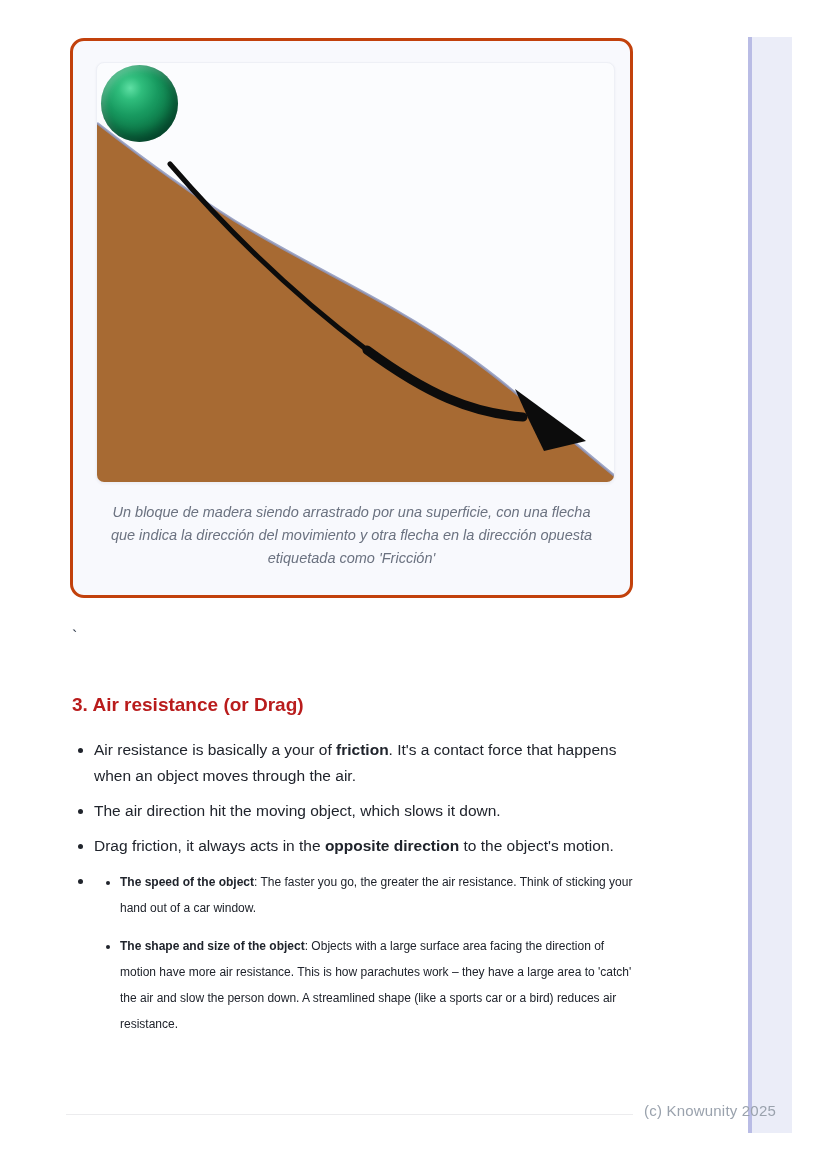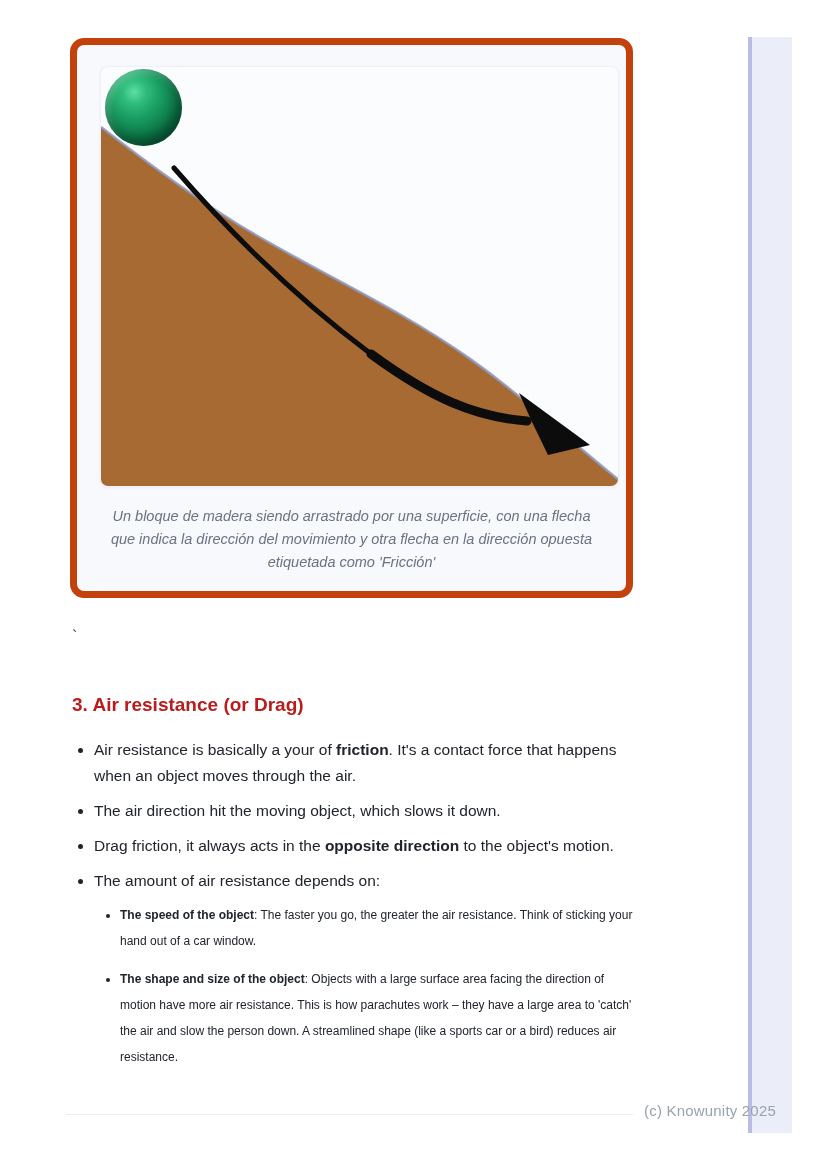--- a/index.html
+++ b/index.html
@@ -12,21 +12,21 @@
 
   
   .edge-bar{
     position:absolute;left:748px;top:37px;width:40px;height:1096px;
     background:#ebedf8;border-left:4px solid #b9bce5;z-index:1;
   }
 
   
   .card{
     position:absolute;left:70px;top:38px;width:563px;height:560px;
-    background:#f8f9fd;border:7px solid #c2410c;border-radius:14px;
+    background:#f8f9fd;border:3px solid #c2410c;border-radius:14px;
     box-sizing:border-box;z-index:2;
   }
   .fig{
     position:absolute;left:23px;top:21px;width:519px;height:421px;
     background:#fbfcfe;border:1px solid #eef0f6;border-radius:8px;
     overflow:hidden;box-sizing:border-box;
     box-shadow:0 1px 3px rgba(30,40,90,.05);
   }
   .fig svg{position:absolute;left:0;top:0;}
   .ball{
@@ -89,21 +89,21 @@
   </div>
 
   <div class="stray">`</div>
 
   <div class="content">
     <h2>3. Air resistance (or Drag)</h2>
     <ul class="main" id="bullet-list">
         <li><span class="seg">Air resistance is basically a your of </span><span class="seg-b">friction</span><span class="seg">. It's a contact force that happens when an object moves through the air.</span></li>
         <li><span class="seg">The air direction hit the moving object, which slows it down.</span></li>
         <li><span class="seg">Drag friction, it always acts in the </span><span class="seg-b">opposite direction</span><span class="seg"> to the object's motion.</span></li>
-        <li><span class="seg">The amount of air resistance depends on:</span><ul class="sub">
+        <li><ul class="sub">
             <li><span class="seg-b">The speed of the object</span><span class="seg">: The faster you go, the greater the air resistance. Think of sticking your hand out of a car window.</span></li>
             <li><span class="seg-b">The shape and size of the object</span><span class="seg">: Objects with a large surface area facing the direction of motion have more air resistance. This is how parachutes work – they have a large area to 'catch' the air and slow the person down. A streamlined shape (like a sports car or a bird) reduces air resistance.</span></li>
           </ul></li>
       </ul>
   </div>
 
   <div class="divider"></div>
   <div class="footer-copy">(c) Knowunity 2025</div>
 
 </div>

